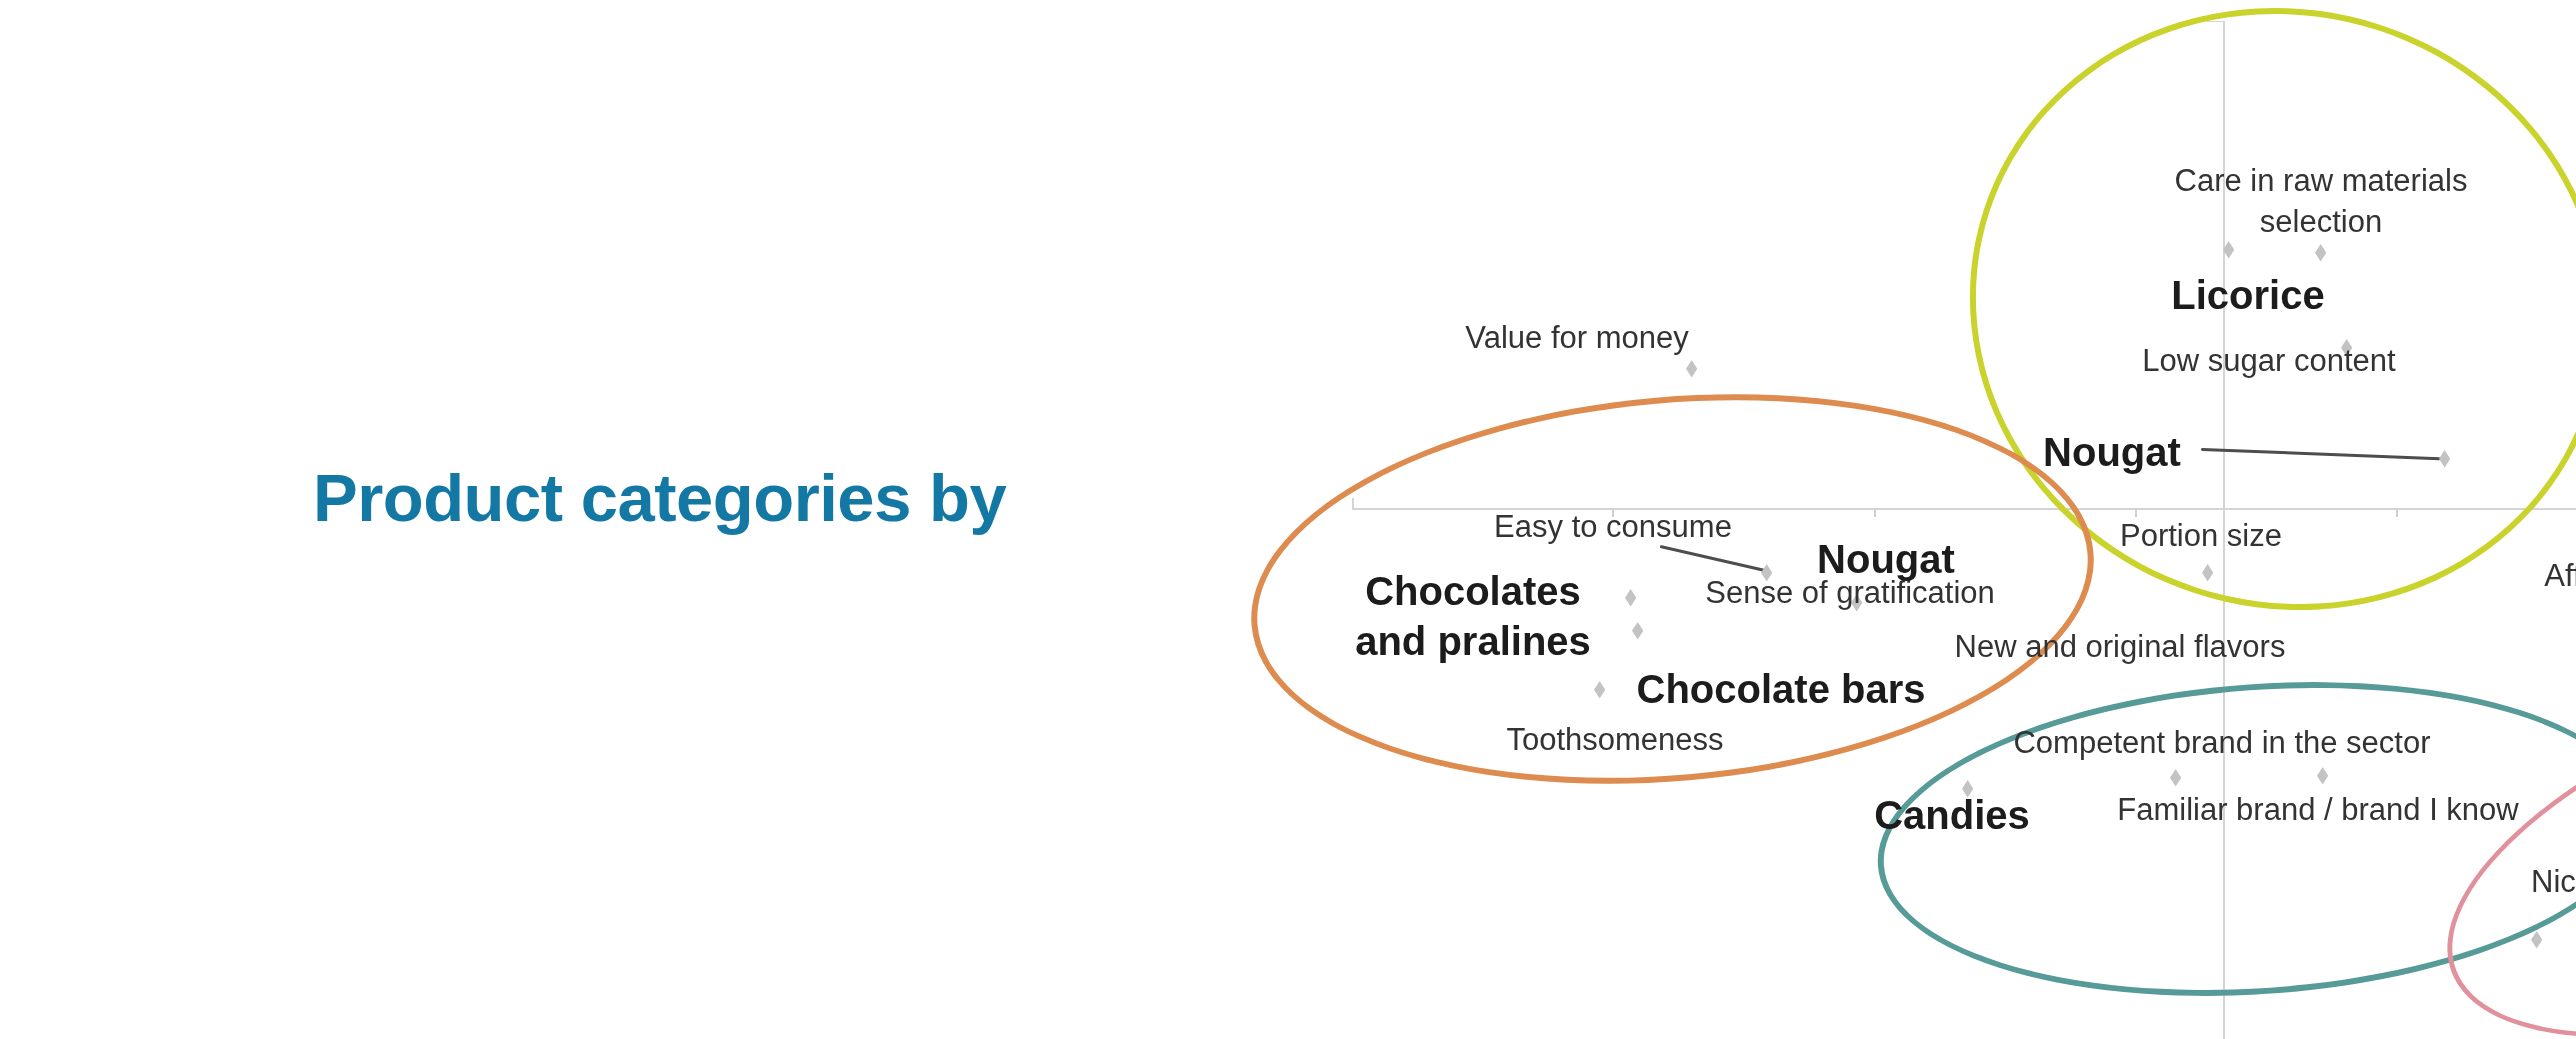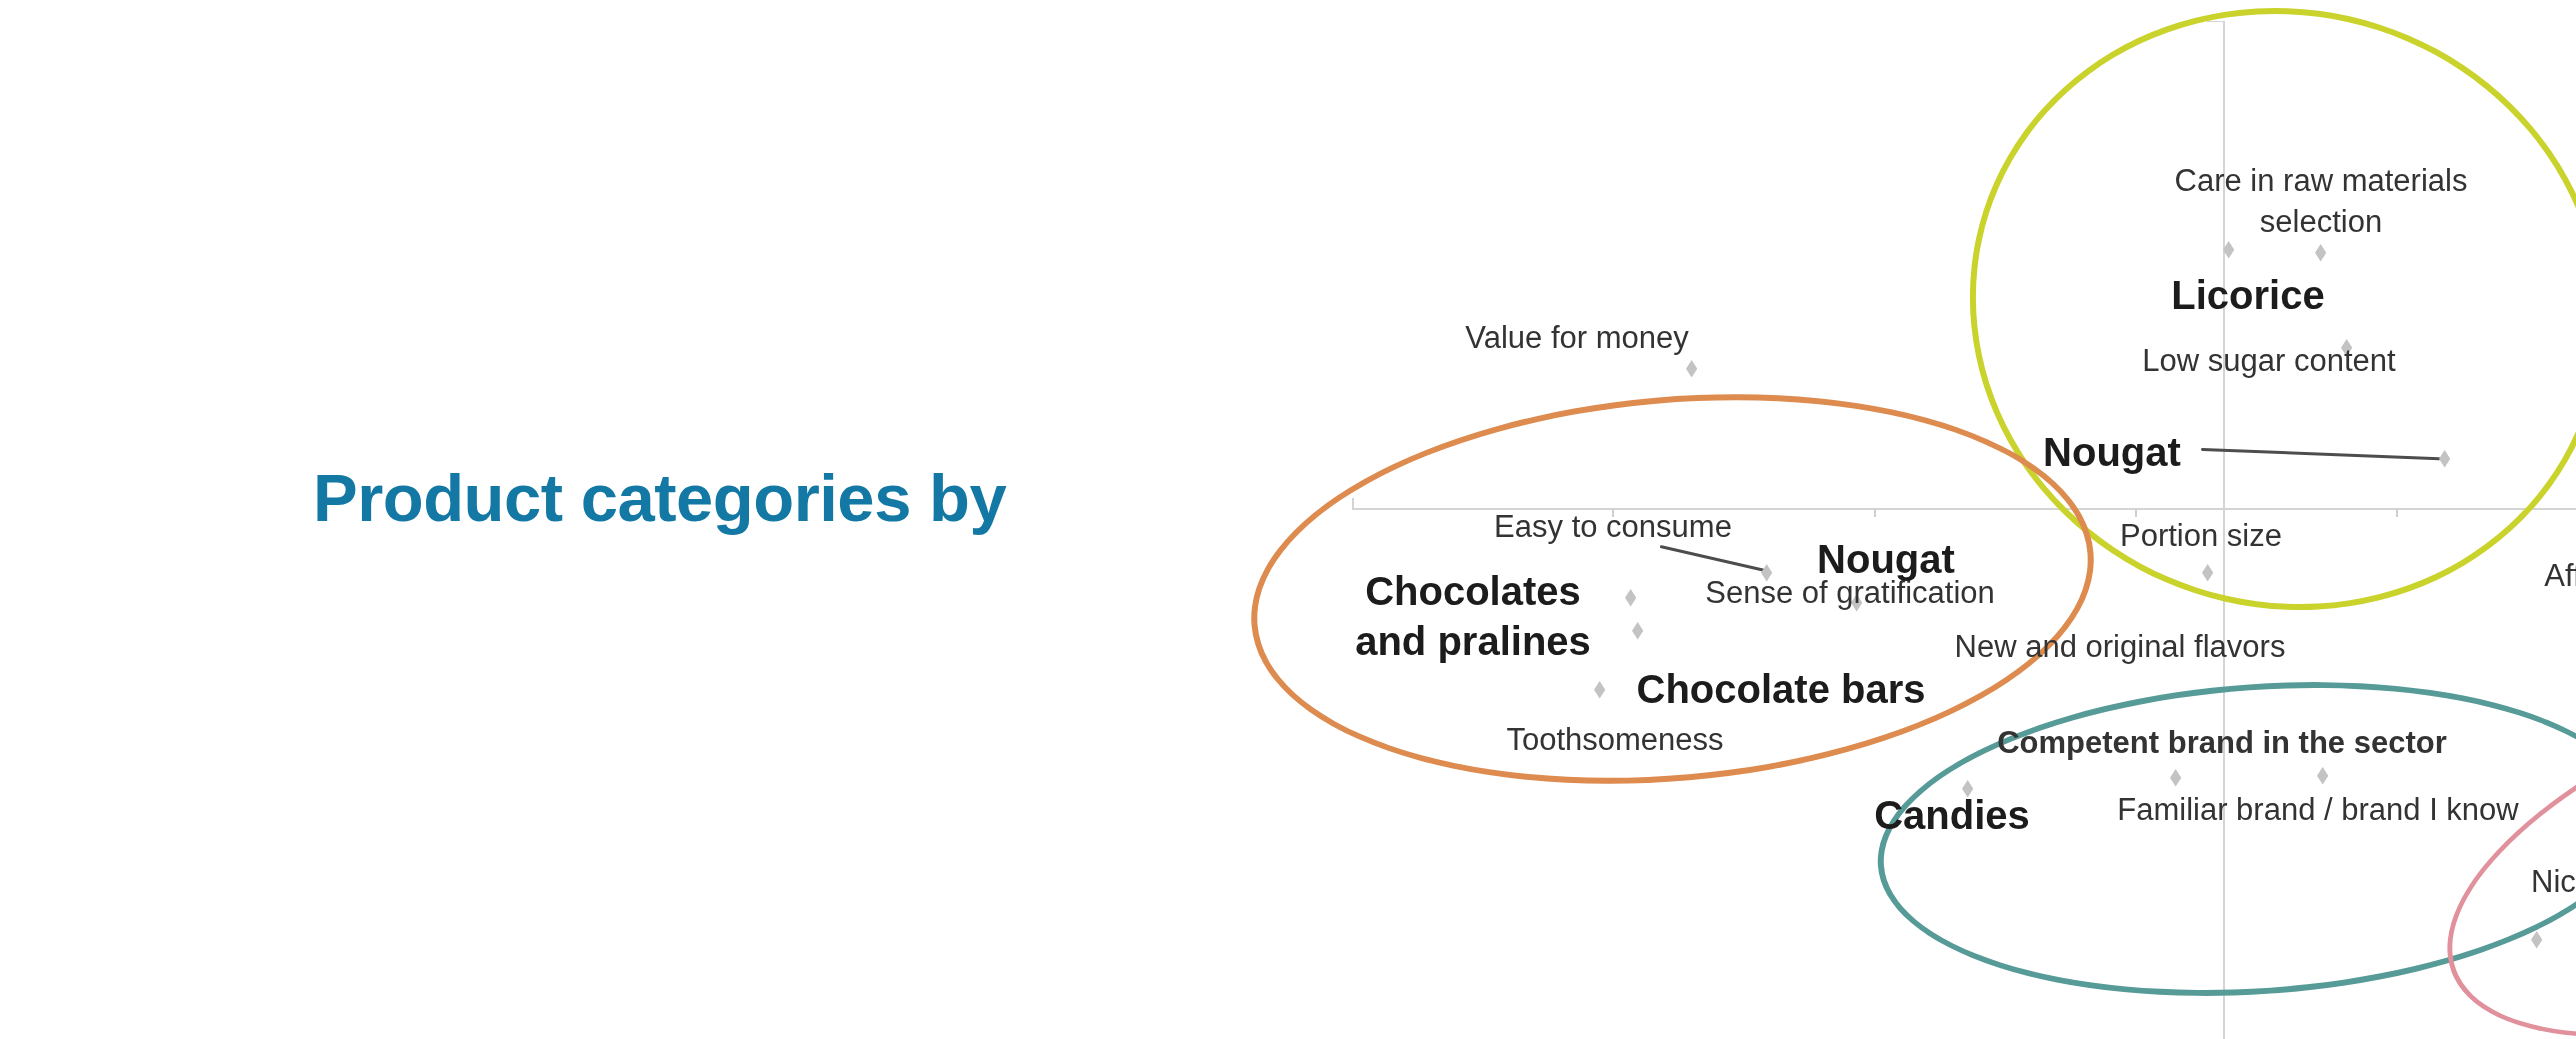--- a/index.html
+++ b/index.html
@@ -106,21 +106,21 @@
       <div class="label driver" style="left: 1577px; top: 338px; text-align: right;">Value for money</div>
       <div class="label driver" style="left: 2321px; top: 201px;">Care in raw materials
 selection</div>
       <div class="label driver" style="left: 2269px; top: 361px;">Low sugar content</div>
       <div class="label driver" style="left: 2201px; top: 536px;">Portion size</div>
       <div class="label driver" style="left: 1613px; top: 527px;">Easy to consume</div>
       <div class="label driver" style="left: 1850px; top: 593px;">Sense of gratification</div>
       <div class="label driver" style="left: 2120px; top: 647px; text-align: right;">New and original flavors</div>
       <div class="label driver" style="left: 1615px; top: 740px;">Toothsomeness</div>
       <div class="label driver" style="left: 2625px; top: 576px;">Affordability</div>
-      <div class="label driver" style="left: 2222px; top: 743px; font-weight: bold;">Competent brand in the sector</div>
+      <div class="label driver" style="left: 2222px; top: 743px;">Competent brand in the sector</div>
       <div class="label driver" style="left: 2318px; top: 810px;">Familiar brand / brand I know</div>
       <div class="label driver" style="left: 2637px; top: 882px;">Nice packaging</div>
       <div class="label category" style="left: 2248px; top: 295px;">Licorice</div>
       <div class="label category" style="left: 2112px; top: 452px;">Nougat</div>
       <div class="label category" style="left: 1473px; top: 616px;">Chocolates
 and pralines</div>
       <div class="label category" style="left: 1886px; top: 559px;">Nougat</div>
       <div class="label category" style="left: 1781px; top: 689px;">Chocolate bars</div>
       <div class="label category" style="left: 1952px; top: 815px;">Candies</div>
     </div>

